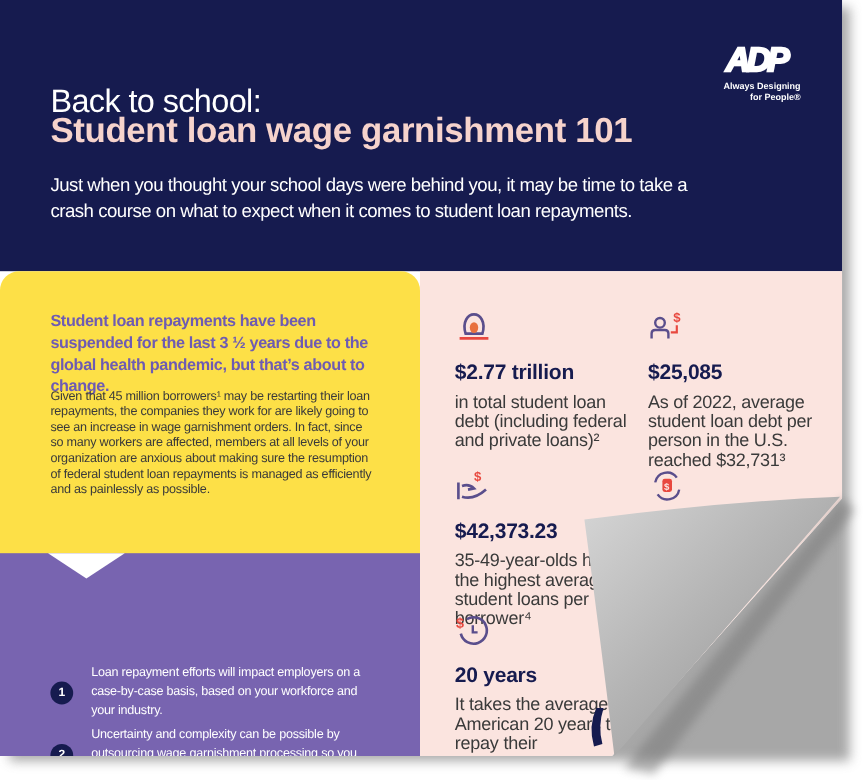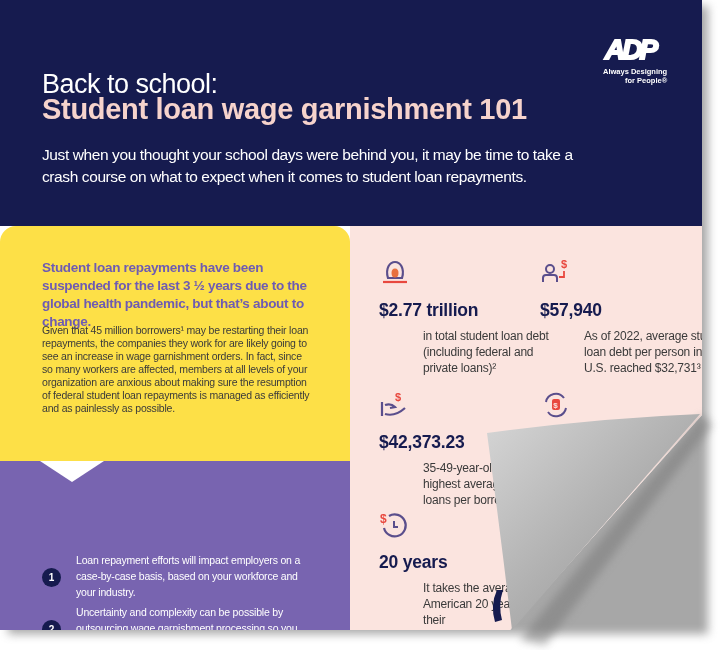--- a/index.html
+++ b/index.html
@@ -28,21 +28,21 @@
   .notch { position:absolute; left:40px; top:461px; width:0; height:0; border-left:32px solid transparent; border-right:32px solid transparent; border-top:21px solid #ffffff; }
   .mini-title { position:absolute; left:42px; top:502px; width:270px; font-size:12.5px; line-height:19px; font-weight:bold; color:#ffffff; letter-spacing:-0.3px; }
   .list-item { position:absolute; left:42px; width:290px; }
   .list-num { position:absolute; left:0; width:19px; height:19px; border-radius:50%; background:#161b4f; color:#ffffff; font-size:10px; font-weight:bold; text-align:center; line-height:19px; }
   .list-text { position:absolute; left:34px; width:240px; font-size:10.5px; line-height:16px; color:#ffffff; letter-spacing:-0.2px; }
 
   .right-col { position:absolute; left:350px; top:226px; width:352px; height:404px; background:#fbe4df; }
   .stat { position:absolute; width:150px; }
   .stat .icon { position:absolute; left:0; top:0; width:34px; height:30px; }
   .stat .value { position:absolute; left:0; top:42px; font-size:17.5px; font-weight:bold; color:#161b4f; white-space:nowrap; letter-spacing:-0.2px; }
-  .stat .desc { position:absolute; left:0; top:70px; width:145px; font-size:12px; line-height:16px; color:#3a3a3a; letter-spacing:-0.2px;margin-left:44px; }
+  .stat .desc { position:absolute; left:0; top:70px; width:145px; font-size:15px; line-height:16px; color:#3a3a3a; letter-spacing:-0.2px; }
 
   .curl { position:absolute; left:0; top:0; width:720px; height:650px; pointer-events:none; }
 </style>
 </head>
 <body>
 
 <div class="page-shadow"></div>
 
 <div class="page">
 
@@ -87,21 +87,21 @@
       <div class="desc">in total student loan debt (including federal and private loans)²</div>
     </div>
 
     <div class="stat" style="left:190px; top:32px;">
       <svg class="icon" viewBox="0 0 34 30">
         <circle cx="10" cy="11" r="4" fill="none" stroke="#5a4e8c" stroke-width="2"></circle>
         <path d="M3 24 L3 20 Q3 17 6 17 L14 17 Q17 17 17 20 L17 24" fill="none" stroke="#5a4e8c" stroke-width="2"></path>
         <text x="21" y="10" font-size="11" font-weight="bold" fill="#e8483f" font-family="Liberation Sans, sans-serif">$</text>
         <path d="M24 13 L24 19 L19 19" fill="none" stroke="#e8483f" stroke-width="1.8"></path>
       </svg>
-      <div class="value">$57,940</div>
+      <div class="value">$25,085</div>
       <div class="desc">As of 2022, average student loan debt per person in the U.S. reached $32,731³</div>
     </div>
 
     <div class="stat" style="left:29px; top:164px;">
       <svg class="icon" viewBox="0 0 34 30">
         <line x1="3" y1="12" x2="3" y2="26" stroke="#5a4e8c" stroke-width="2.2"></line>
         <path d="M6 15 Q12 13 16 17 L11 18 M6 24 Q16 27 26 18" fill="none" stroke="#5a4e8c" stroke-width="2.2"></path>
         <text x="16" y="11" font-size="11" font-weight="bold" fill="#e8483f" font-family="Liberation Sans, sans-serif">$</text>
       </svg>
       <div class="value">$42,373.23</div>

